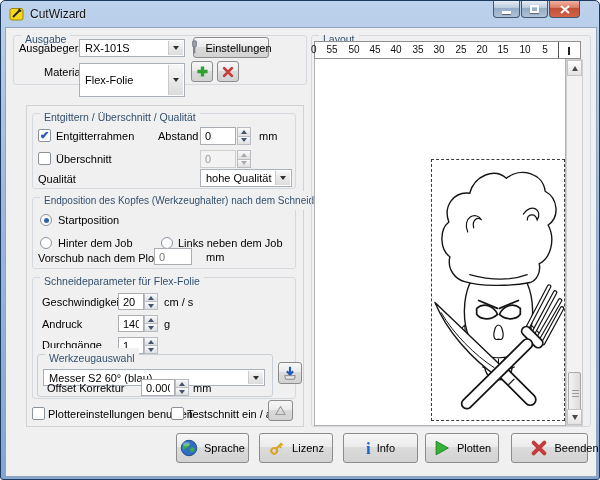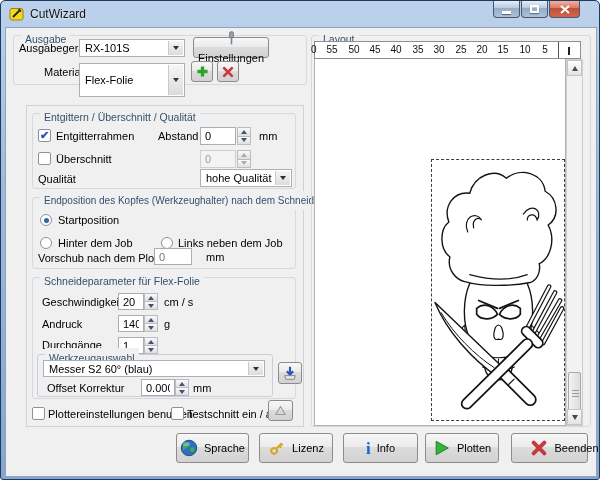--- a/index.html
+++ b/index.html
@@ -83,21 +83,21 @@
   <div class="content"></div>
 
   <div class="groupbox" style="left:12px; top:34px; width:294px; height:50px;">
     <span class="gb-label">Ausgabe</span>
   </div>
   <span class="lbl" style="left:18px; top:41px;">Ausgabegerät</span>
   <div class="combo" style="left:78px; top:38px; width:106px; height:18px;">
     <span>RX-101S</span>
     <span class="combo-arrow"></span>
   </div>
-  <div class="btn" style="left:192px; top:36px; width:76px; height:21px;flex-direction:column;">
+  <div class="btn" style="left:192px; top:36px; width:76px; height:21px;">
     <svg class="icon16" style="width:9px;height:15px;" viewBox="0 0 9 15">
       <rect x="2.6" y="0.8" width="3.8" height="6" rx="1.2" fill="#9aa2ab" stroke="#5d656e" stroke-width="0.7"></rect>
       <rect x="3.7" y="6.8" width="1.6" height="6.5" fill="#7b828a"></rect>
     </svg>
     <span>Einstellungen</span>
   </div>
   <span class="lbl" style="left:18px; top:65px;margin-left:25px;">Material</span>
   <div class="combo" style="left:78px; top:62px; width:106px; height:34px;">
     <span>Flex-Folie</span>
     <span class="combo-arrow"></span>
@@ -174,21 +174,21 @@
   <span class="lbl" style="left:41px; top:338px;">Durchgänge</span>
   <input class="txt" style="left: 117px; top: 336px; width: 26px; height: 17px;" readonly="" value="1">
   <div class="spinner" style="left:143px; top:336px; height:17px;">
       <div class="spin-btn up"></div>
       <div class="spin-btn down"></div>
     </div>
 
   <div class="groupbox" style="left:36px; top:353px; width:236px; height:43px; border-color:#c9cfd6;">
     <span class="gb-label">Werkzeugauswahl</span>
   </div>
-  <div class="combo" style="left:42px; top:359px; width:222px; height:17px;">
+  <div class="combo" style="left:42px; top:368px; width:222px; height:17px;">
     <span>Messer S2 60° (blau)</span>
     <span class="combo-arrow"></span>
   </div>
   <span class="lbl" style="left:46px; top:381px;">Offset Korrektur</span>
   <input class="txt" style="left: 140px; top: 378px; width: 34px; height: 17px;" readonly="" value="0.000">
   <div class="spinner" style="left:174px; top:378px; height:17px;">
       <div class="spin-btn up"></div>
       <div class="spin-btn down"></div>
     </div>
   <span class="lbl" style="left:192px; top:381px;">mm</span>

